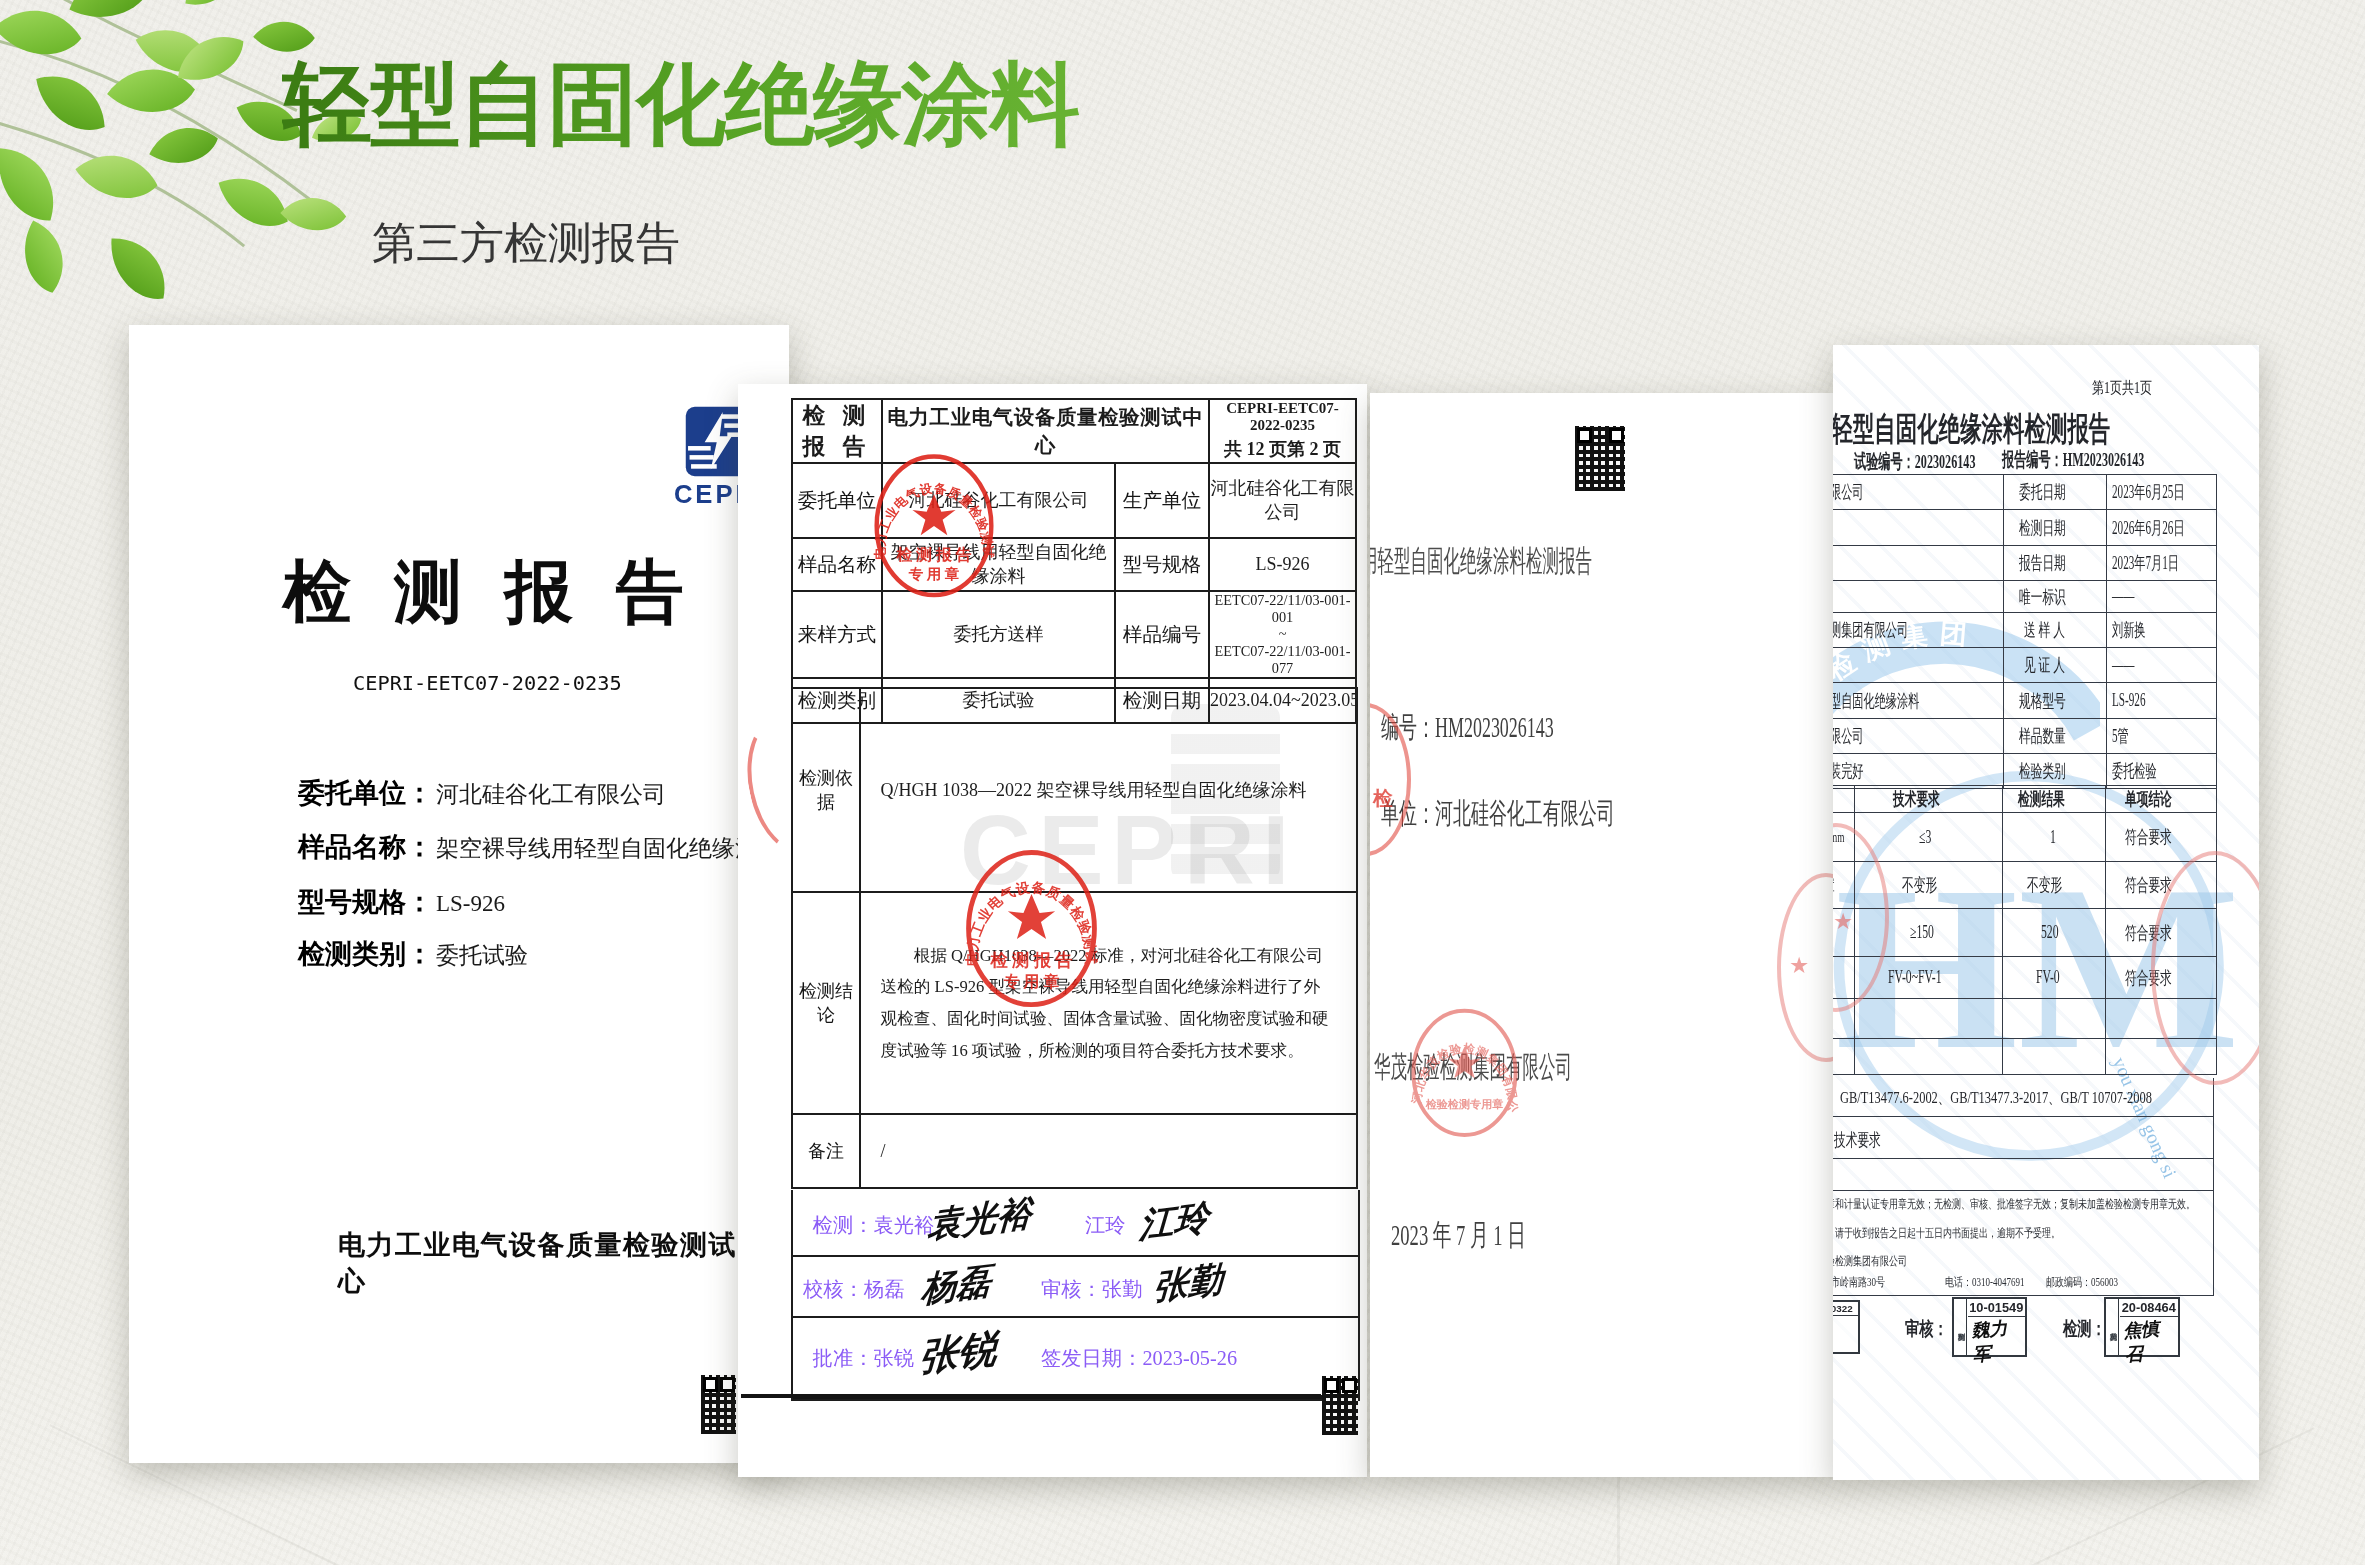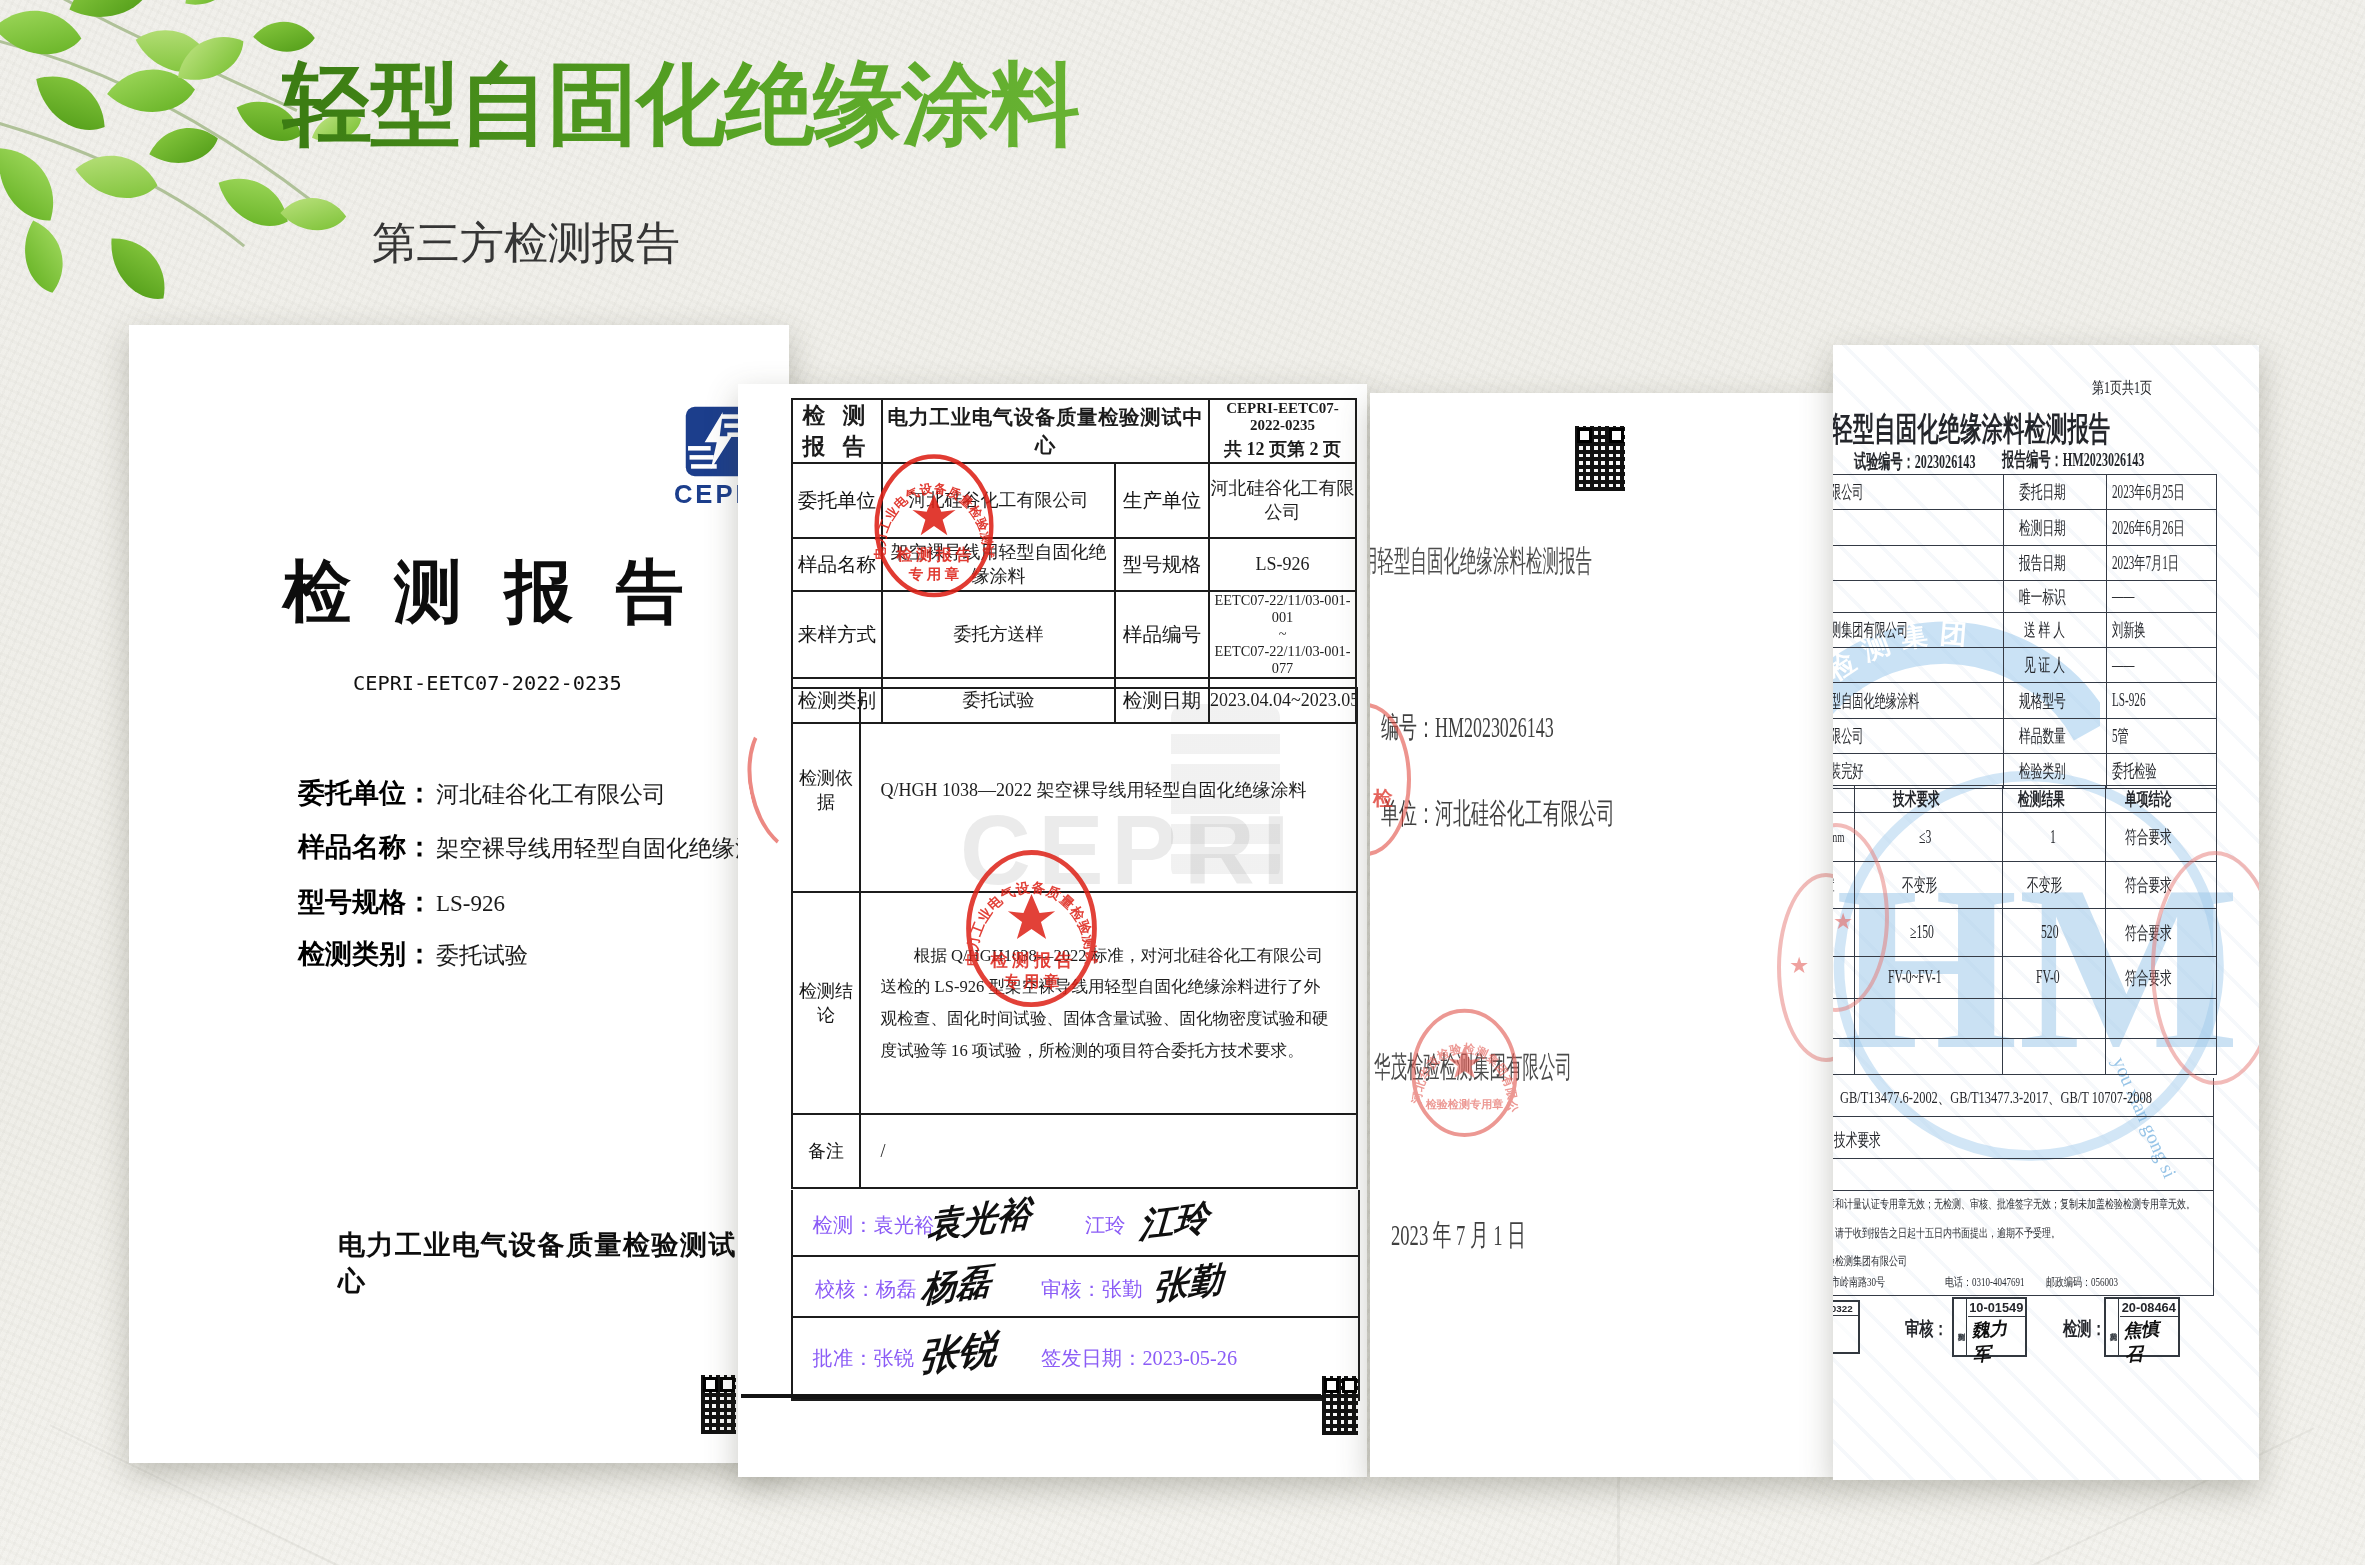--- a/index.html
+++ b/index.html
@@ -257,21 +257,21 @@
       </table>
 
     <div class="sigblock" style="left:53px;top:806px;width:565px;">
       <div class="sigrow" style="height:65px;border-top:none;">
         <span class="plabel abs" style="left:19.6px;top:21px;"><span>检测：</span><span>袁光裕</span></span>
         <span class="hand abs" style="left:134px;top:6px;">袁光裕</span>
         <span class="plabel abs" style="left:292px;top:21px;">江玲</span>
         <span class="hand abs" style="left:346px;top:7.5px;">江玲</span>
       </div>
       <div class="sigrow" style="height:59px;">
-        <span class="plabel abs" style="left:22px;top:18px;"><span>校核：</span><span>杨磊</span></span>
+        <span class="plabel abs" style="left:10px;top:18px;"><span>校核：</span><span>杨磊</span></span>
         <span class="hand abs" style="left:128px;top:4.5px;">杨磊</span>
         <span class="plabel abs" style="left:248px;top:18px;"><span>审核：</span><span>张勤</span></span>
         <span class="hand abs" style="left:360px;top:3px;">张勤</span>
       </div>
       <div class="sigrow" style="height:77px;border-bottom:4.5px solid #141414;">
         <span class="plabel abs" style="left:19.6px;top:25.6px;"><span>批准：</span><span>张锐</span></span>
         <span class="hand abs" style="left:126px;top:7.5px;font-size:39px;">张锐</span>
         <span class="plabel abs" style="left:248px;top:25.6px;"><span>签发日期：</span><span>2023-05-26</span></span>
       </div>
     </div>

